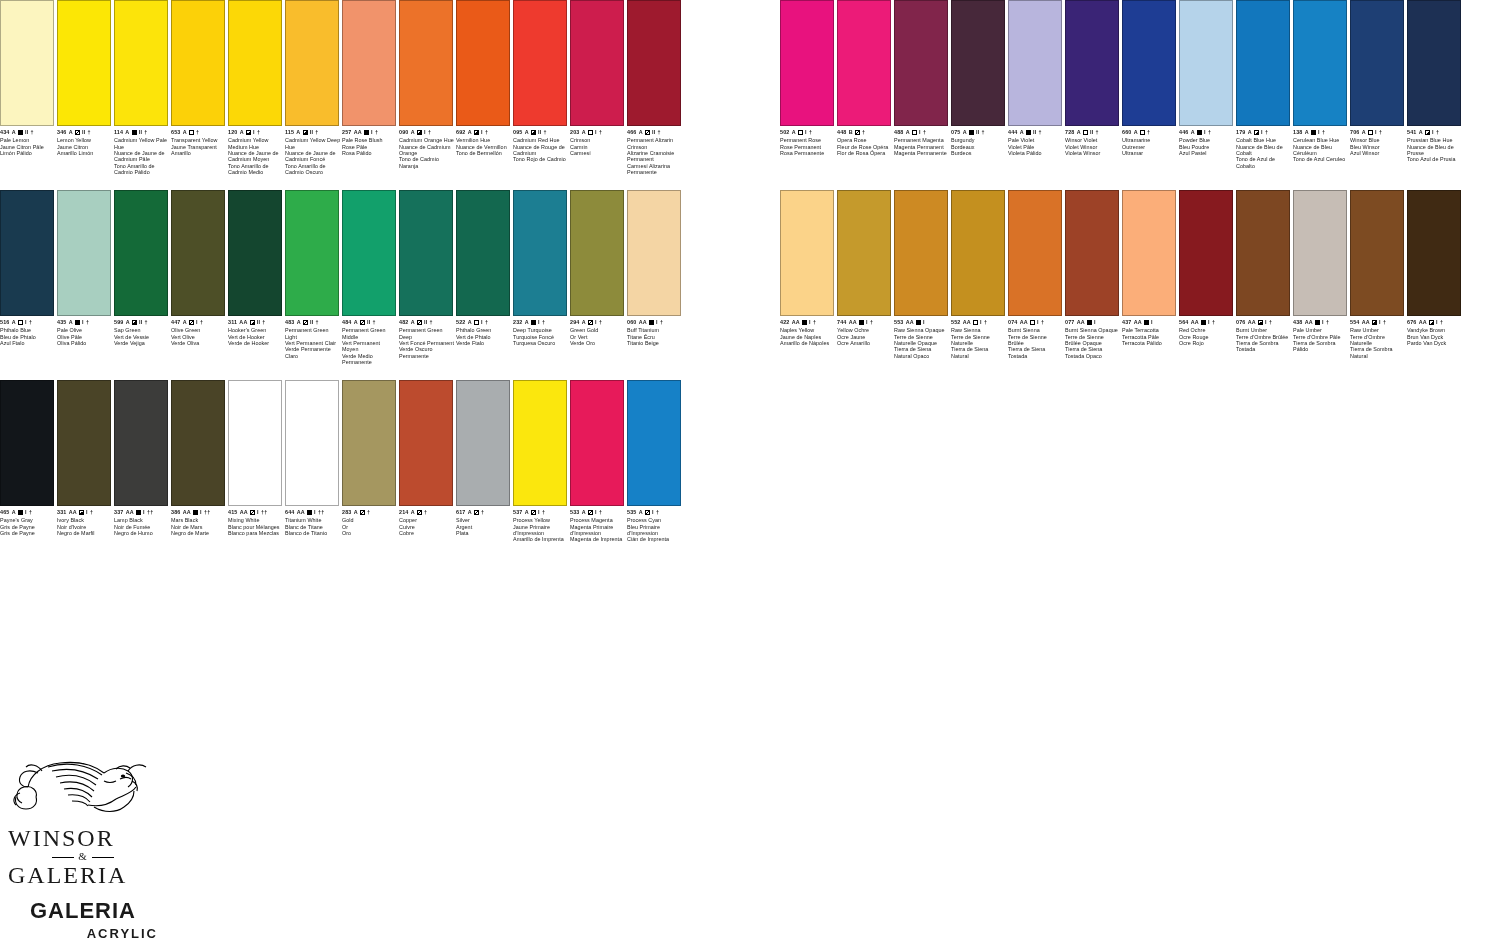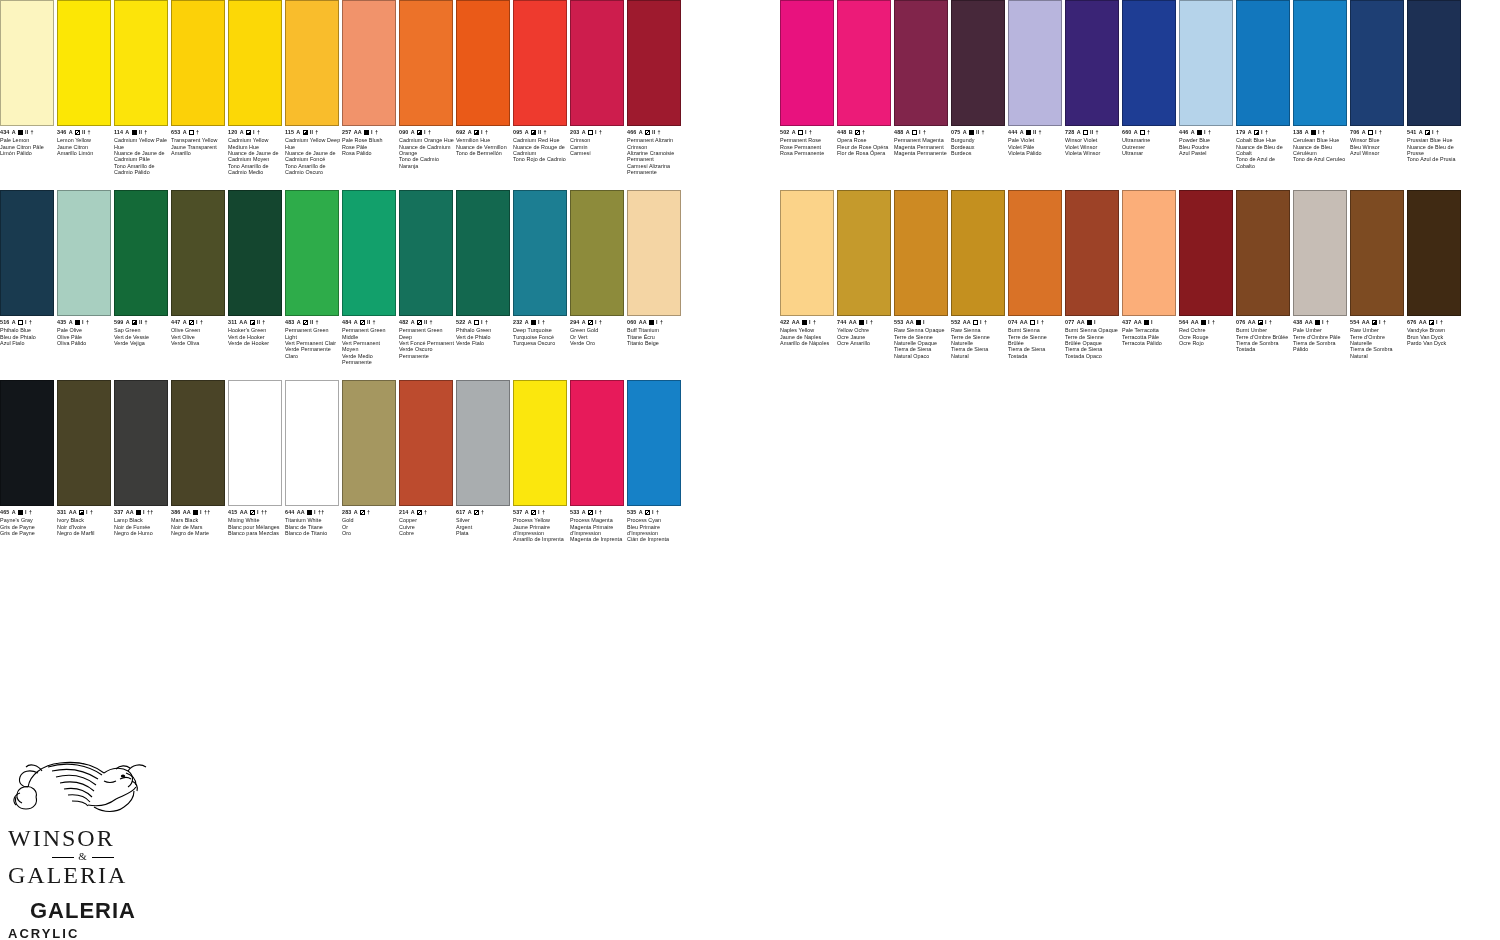--- a/index.html
+++ b/index.html
@@ -53,21 +53,21 @@
   .nm.en { font-weight:400; }
 
   
   .footer { position:absolute; left:0; top:735px; width:1500px; height:205px; }
   .logo-box { position:absolute; left:8px; top:8px; width:150px; }
   .logo-name { font-family:"Liberation Serif", serif; font-size:24px; letter-spacing:2px; text-align:left; line-height:26px; font-weight:400; }
   .logo-amp { text-align:center; font-family:"Liberation Serif", serif; font-size:11px; line-height:11px; letter-spacing:1px;}
   .logo-amp span { display:inline-block; }
   .logo-amp .bar { display:inline-block; width:22px; height:1px; background:#000; vertical-align:middle; margin:0 4px; }
   .logo-galeria { text-align:center; font-family:"Liberation Sans", sans-serif; font-weight:700; font-size:22px; letter-spacing:1px; margin-top:10px; }
-  .logo-acrylic { text-align:left; font-family:"Liberation Sans", sans-serif; font-weight:700; font-size:13px; letter-spacing:2px; margin-top:2px; }
+  .logo-acrylic { text-align:right; font-family:"Liberation Sans", sans-serif; font-weight:700; font-size:13px; letter-spacing:2px; margin-top:2px; }
   .griffin { width:150px; height:78px; }
 </style>
 </head>
 <body>
 
 <div class="chart-area">
   <div class="block" id="block-left">
       <div class="row" style="top: 0px; left: 0px;">
         <div class="swatch-cell">
           <div class="chip" style="background: rgb(252, 245, 191); border-color: rgba(0, 0, 0, 0.3);"></div>

